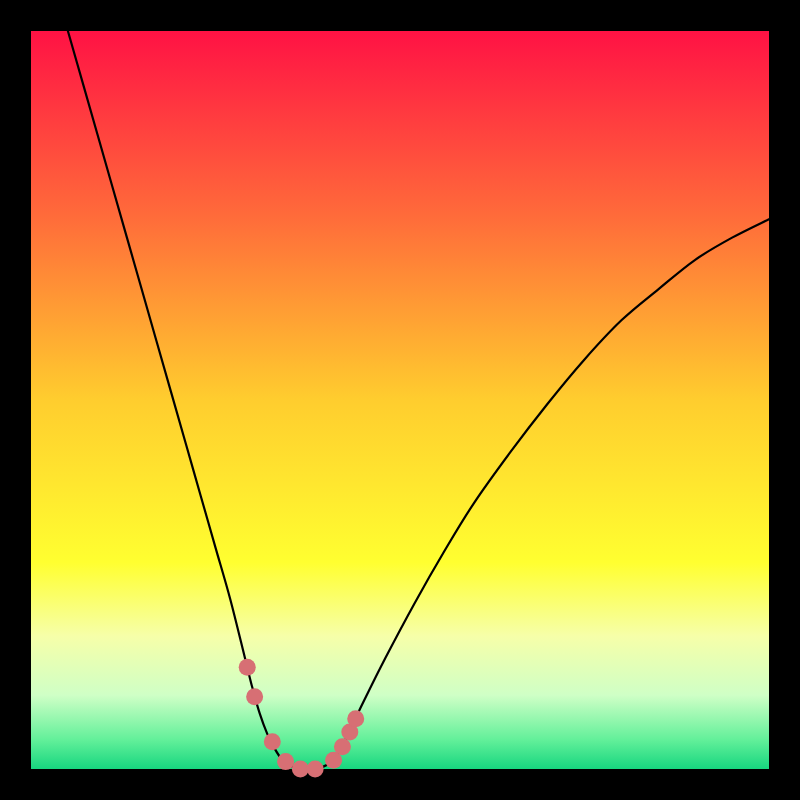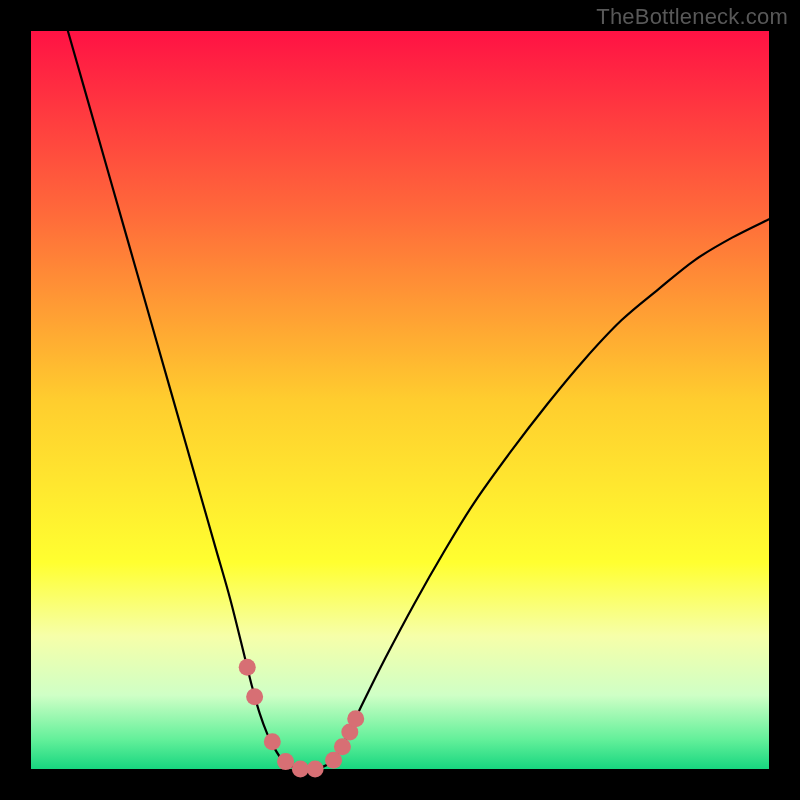--- a/index.html
+++ b/index.html
@@ -31,21 +31,20 @@
   svg {
     position: absolute;
     top: 0;
     left: 0;
   }
 </style>
 </head>
 <body>
 
 <div class="frame">
-  <div class="watermark">TheBottleneck.com</div>
 
   <svg id="chart-svg" width="800" height="800" viewBox="0 0 800 800">
     <defs>
       <linearGradient id="bg-grad" x1="0" y1="0" x2="0" y2="1">
           <stop offset="0%" stop-color="#ff1244"></stop>
           <stop offset="25%" stop-color="#ff6b3a"></stop>
           <stop offset="50%" stop-color="#ffcd2e"></stop>
           <stop offset="72%" stop-color="#ffff30"></stop>
           <stop offset="82%" stop-color="#f6ffa9"></stop>
           <stop offset="90%" stop-color="#cfffc6"></stop>

